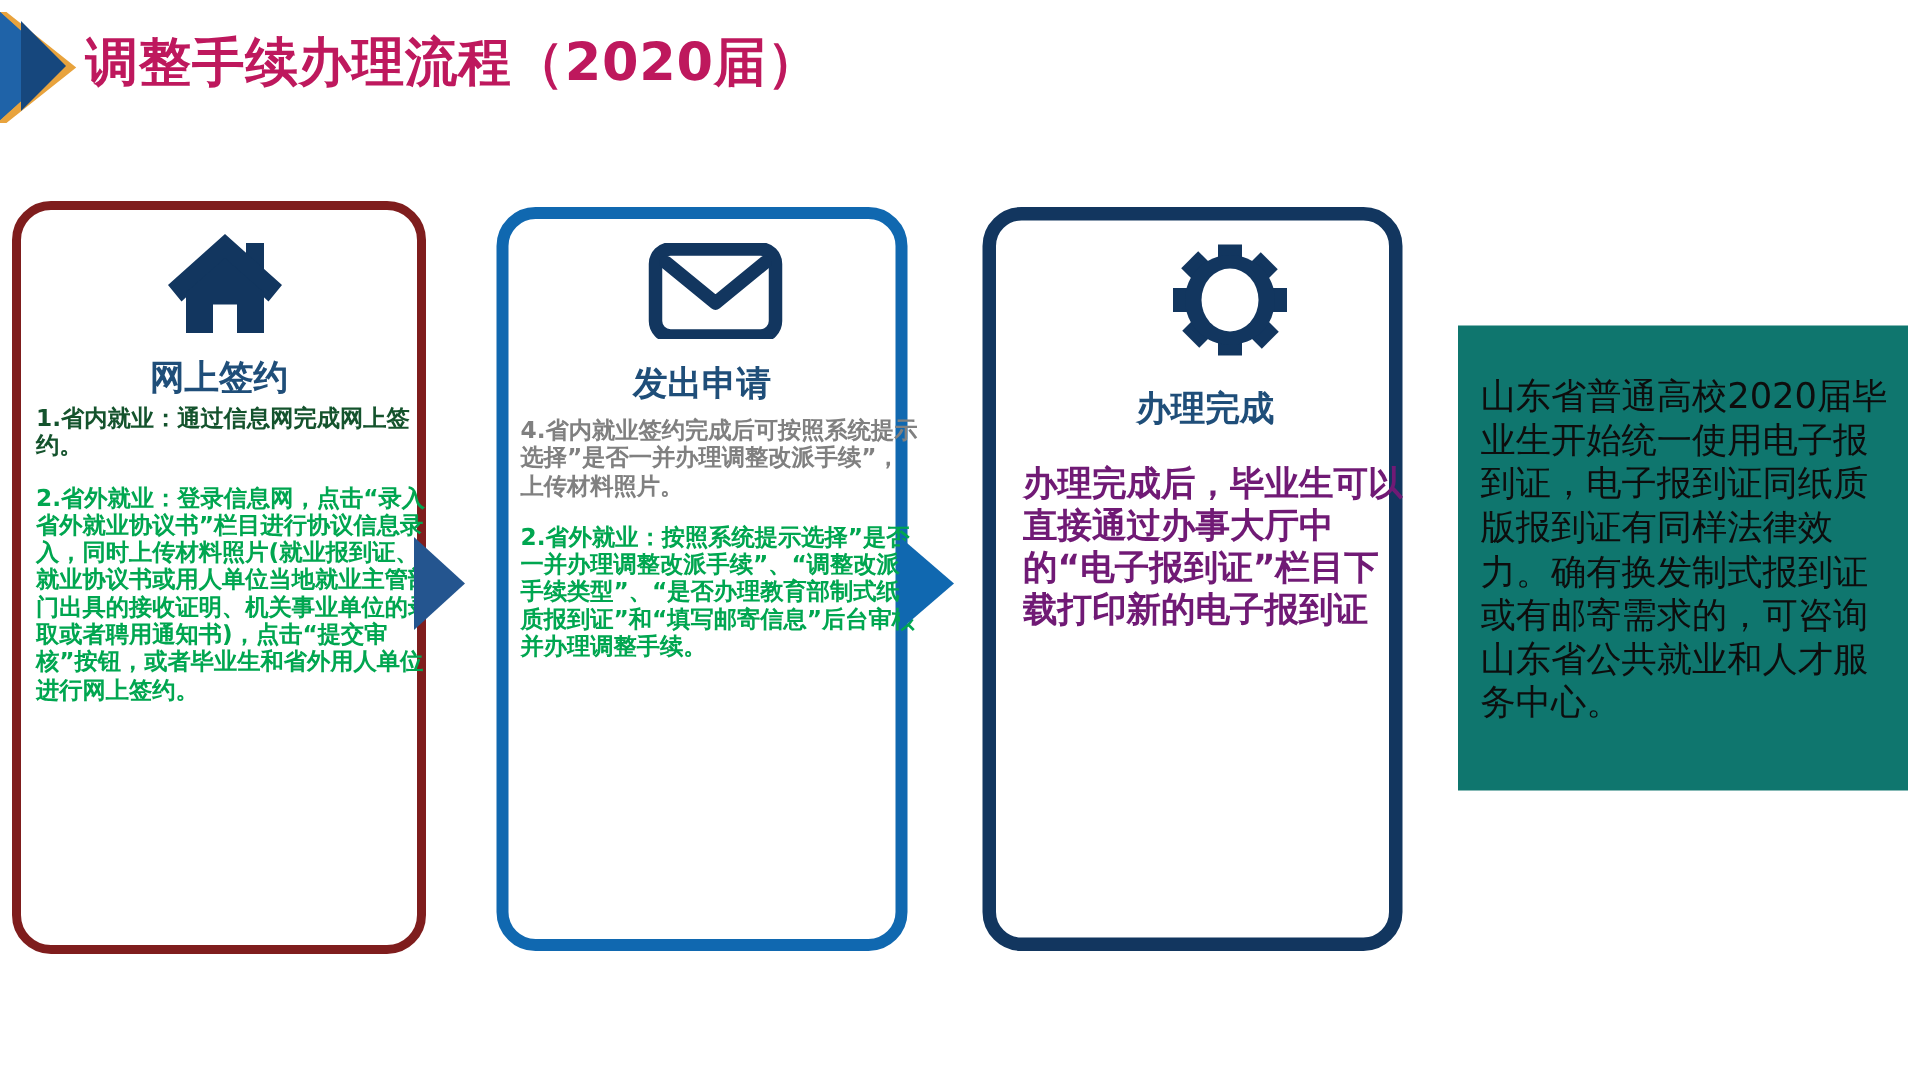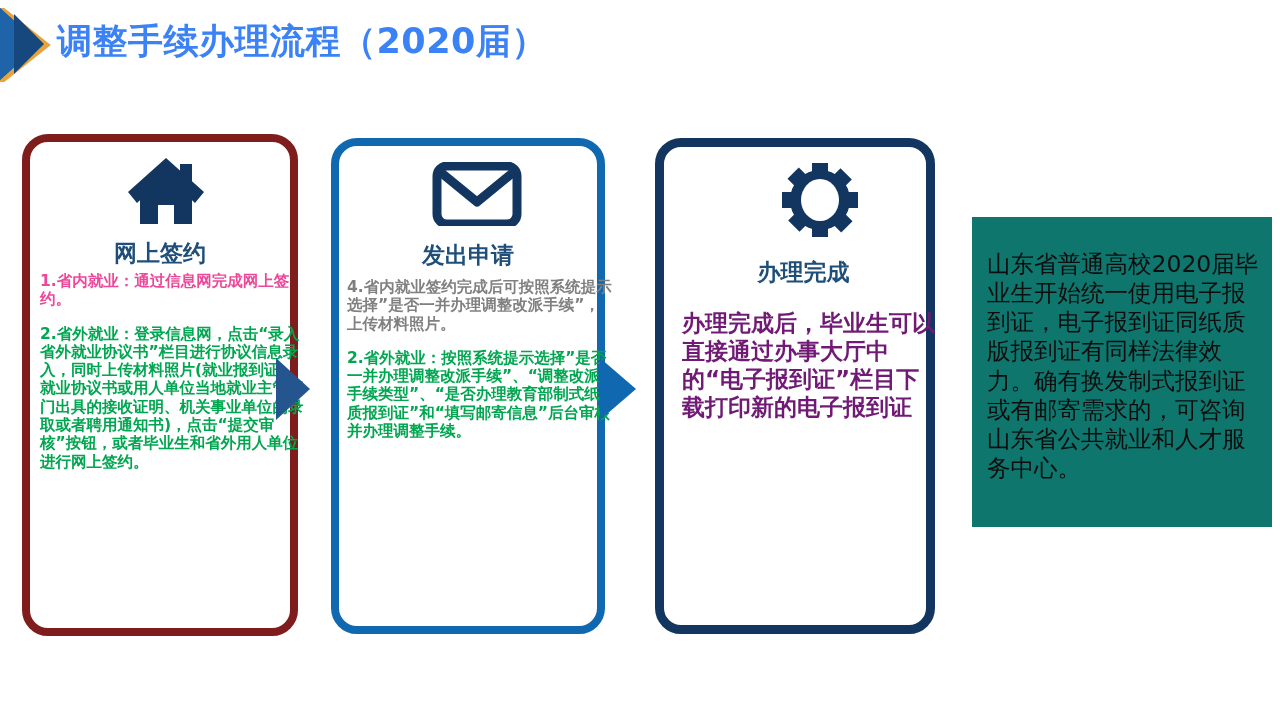--- a/index.html
+++ b/index.html
@@ -29,21 +29,21 @@
     top: 8px;
     width: 58px;
     height: 74px;
   }
   .page-title {
     position: absolute;
     left: 57px;
     top: 18px;
     font-size: 35px;
     font-weight: bold;
-    color: #3b82f6;
+    color: #be185d;
     letter-spacing: 0.5px;
     white-space: nowrap;
   }
 
   
   .card {
     position: absolute;
     box-sizing: border-box;
     border-radius: 26px;
     background: #ffffff;
@@ -61,36 +61,36 @@
     color: #1F4E79;
     margin-top: 4px;
   }
   .para {
     font-weight: bold;
     line-height: 1.18;
   }
 
   
   #card1 {
-    left: 22px;
+    left: 8px;
     top: 134px;
     width: 276px;
     height: 502px;
-    border: 8px solid #7f1d1d;
+    border: 6px solid #7f1d1d;
   }
   #card1 .card-icon { margin-top: 12px; }
   #card1 .card-heading { margin-top: 6px; font-size: 23px; }
   #card1 .body {
     position: absolute;
     left: 10px;
     top: 130px;
     width: 264px;
   }
   #card1 .p1 {
-    color: #ec4899;
+    color: #14532d;
     font-size: 15.5px;
     margin: 0 0 16px 0;
   }
   #card1 .p2 {
     color: #00A650;
     font-size: 15.5px;
     margin: 0;
   }
 
   

